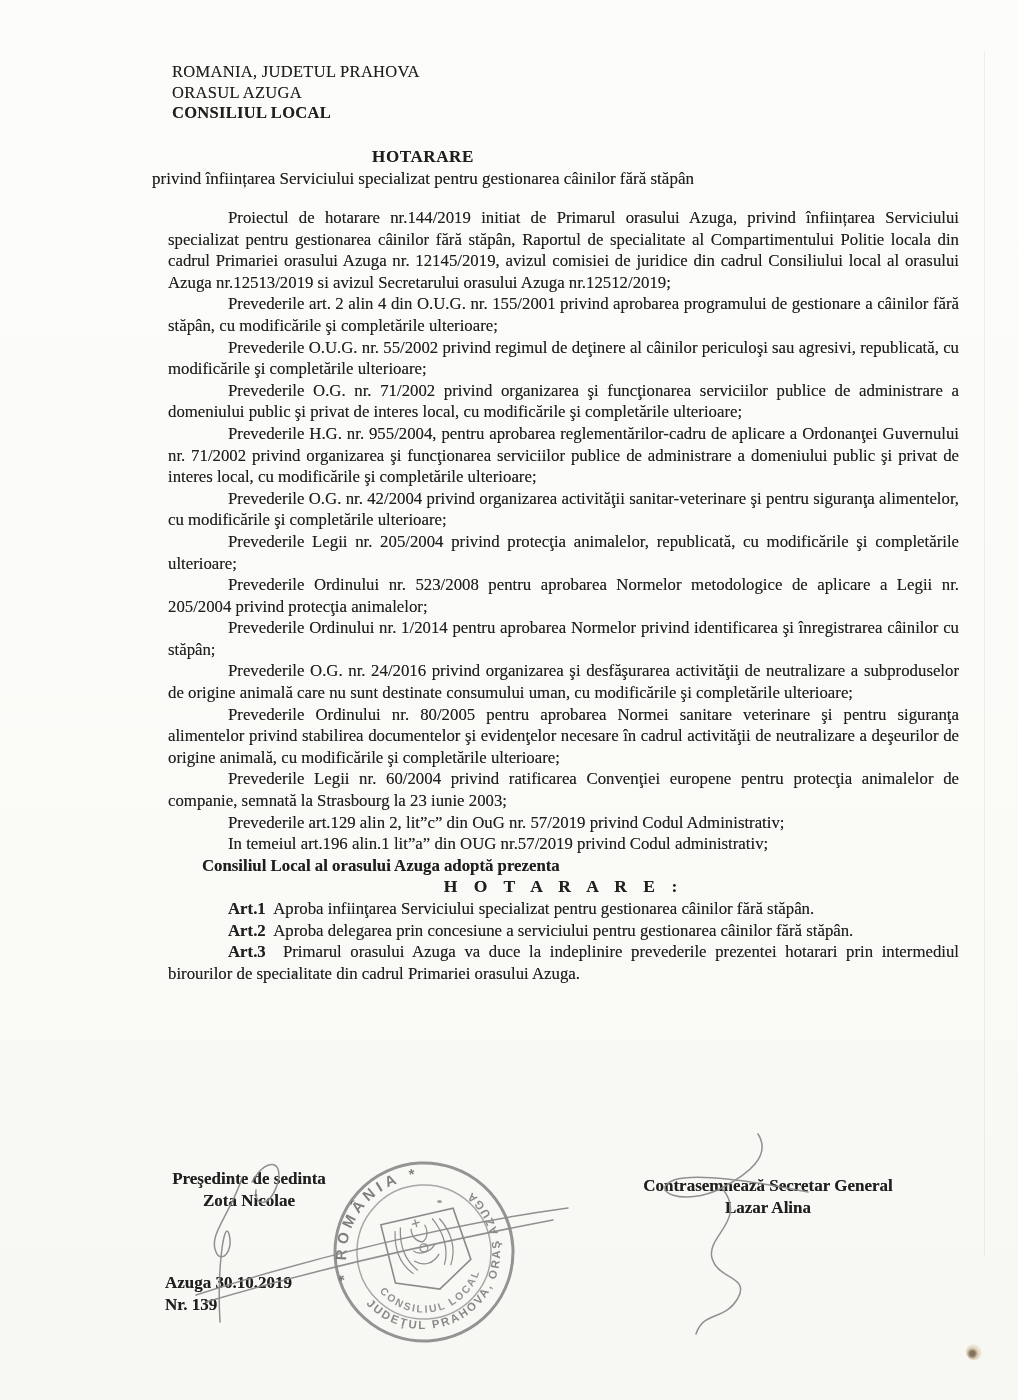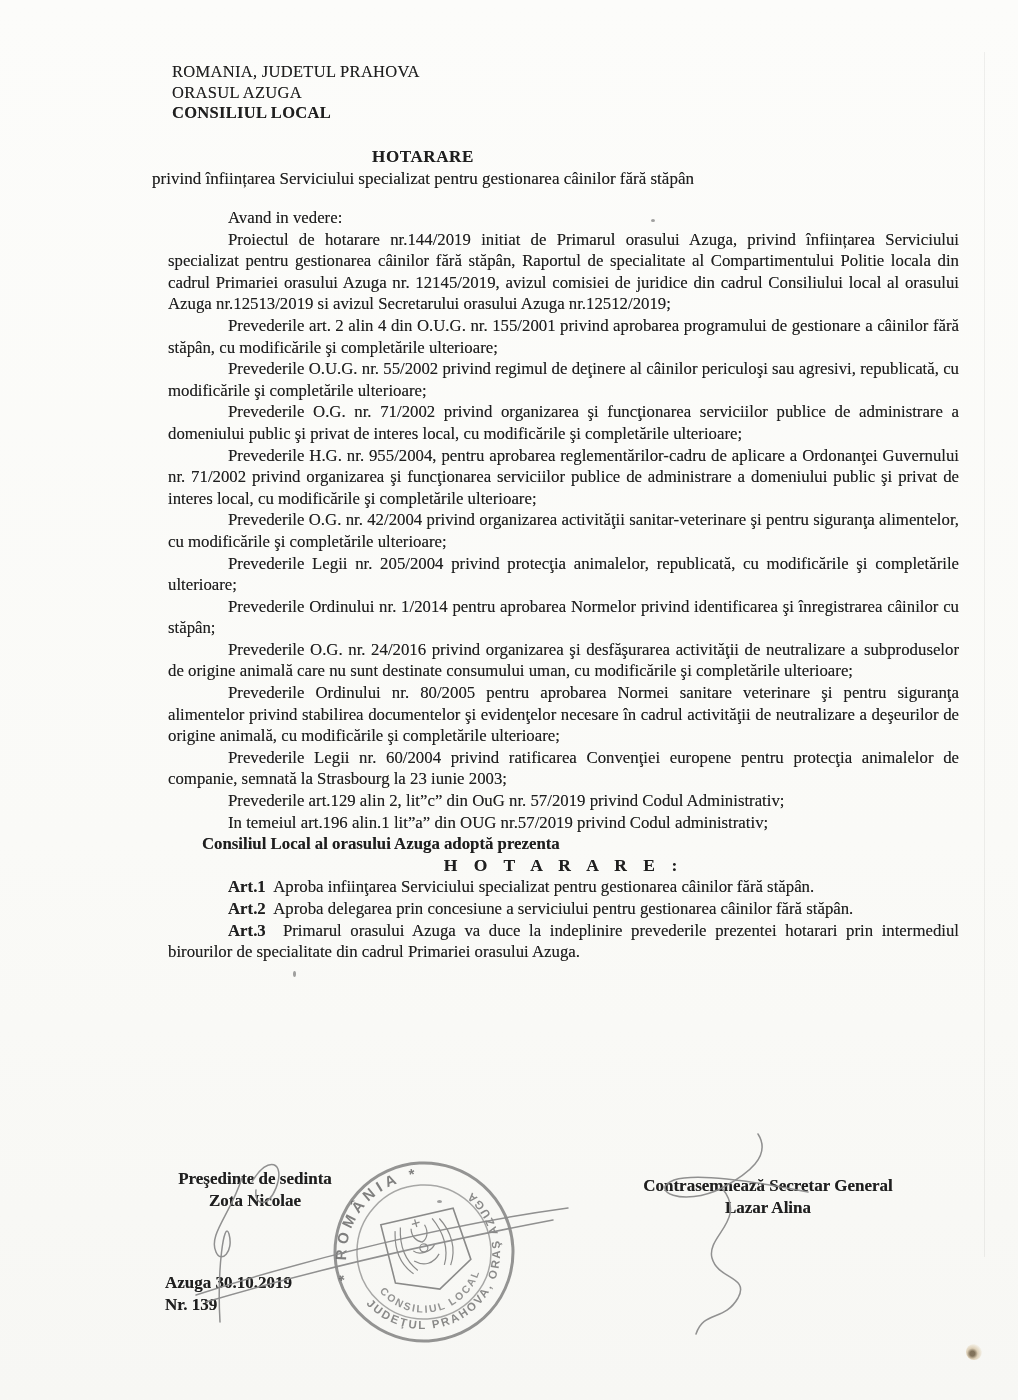--- a/index.html
+++ b/index.html
@@ -32,21 +32,21 @@
   .body-col p.intro{text-align:left;}
   .body-col p.adopt{font-weight:bold;text-indent:34px;text-align:left;}
   .decision-heading{
     margin:16px 0 24px -20px;
     text-align:center;font-weight:bold;font-size:17.5px;letter-spacing:6px;
     text-indent:0 !important;
   }
   .article{margin-top:21px;}
   .article .lbl{font-weight:bold;}
   .sig-left{
-    position:absolute;left:165px;top:1168px;width:180px;
+    position:absolute;left:159px;top:1168px;width:180px;
     font-weight:bold;font-size:17px;line-height:22px;text-align:center;
   }
   .sig-right{
     position:absolute;left:628px;top:1175px;width:280px;
     font-weight:bold;font-size:17px;line-height:22px;text-align:center;
   }
   .footer-block{
     position:absolute;left:165px;top:1272px;
     font-weight:bold;font-size:17px;line-height:22px;
   }
@@ -76,28 +76,28 @@
     <div>ORASUL  AZUGA</div>
     <div class="b">CONSILIUL LOCAL</div>
   </div>
 
   <div class="title-block doc-text">
     <div class="main">HOTARARE</div>
     <div class="subtitle">privind înființarea Serviciului specializat pentru gestionarea câinilor fără stăpân</div>
   </div>
 
   <div class="body-col doc-text">
-    <p class="intro">Avand in vedere:</p>
     <p>Proiectul de hotarare nr.144/2019 initiat de Primarul orasului Azuga,  privind înființarea Serviciului specializat pentru gestionarea câinilor fără stăpân, Raportul de specialitate al Compartimentului Politie locala din cadrul Primariei orasului Azuga nr. 12145/2019, avizul comisiei de juridice  din cadrul Consiliului local al orasului Azuga nr.12513/2019 si avizul  Secretarului orasului Azuga nr.12512/2019;</p>
     <p>Prevederile art. 2 alin 4 din  O.U.G. nr. 155/2001 privind aprobarea programului de gestionare a câinilor fără stăpân, cu modificările şi completările ulterioare;</p>
     <p>Prevederile O.U.G. nr. 55/2002 privind regimul de deţinere al câinilor periculoşi sau agresivi, republicată, cu modificările şi completările ulterioare;</p>
     <p>Prevederile O.G. nr. 71/2002 privind organizarea şi funcţionarea serviciilor publice de administrare a domeniului public şi privat de interes local, cu modificările şi completările ulterioare;</p>
     <p>Prevederile H.G. nr. 955/2004, pentru aprobarea reglementărilor-cadru de aplicare a Ordonanţei Guvernului nr. 71/2002 privind organizarea şi funcţionarea serviciilor publice de administrare a domeniului public şi privat de interes local, cu modificările şi completările ulterioare;</p>
     <p>Prevederile O.G. nr. 42/2004 privind organizarea activităţii sanitar-veterinare şi pentru siguranţa alimentelor, cu modificările şi completările ulterioare;</p>
     <p>Prevederile Legii nr. 205/2004 privind protecţia animalelor, republicată, cu modificările şi completările ulterioare;</p>
+    <p>Prevederile Ordinului nr. 523/2008 pentru aprobarea Normelor metodologice de aplicare a Legii nr. 205/2004 privind protecţia animalelor;</p>
     <p>Prevederile Ordinului nr. 1/2014 pentru aprobarea Normelor privind identificarea şi înregistrarea câinilor cu stăpân;</p>
     <p>Prevederile O.G. nr. 24/2016 privind organizarea şi desfăşurarea activităţii de neutralizare a subproduselor de origine animală care nu sunt destinate consumului uman, cu modificările şi completările ulterioare;</p>
     <p>Prevederile Ordinului nr. 80/2005 pentru aprobarea Normei sanitare veterinare şi pentru siguranţa alimentelor privind stabilirea documentelor şi evidenţelor necesare în cadrul activităţii de neutralizare a deşeurilor de origine animală, cu modificările şi completările ulterioare;</p>
     <p>Prevederile Legii nr. 60/2004 privind ratificarea Convenţiei europene pentru protecţia animalelor de companie, semnată la Strasbourg la 23 iunie 2003;</p>
     <p>Prevederile art.129 alin 2, lit”c” din OuG nr. 57/2019 privind Codul Administrativ;</p>
     <p>In temeiul art.196 alin.1 lit”a” din OUG nr.57/2019 privind Codul administrativ;</p>
     <p class="adopt">Consiliul Local al orasului Azuga adoptă prezenta</p>
 
     <p class="decision-heading">H O T A R A R E :</p>
 

